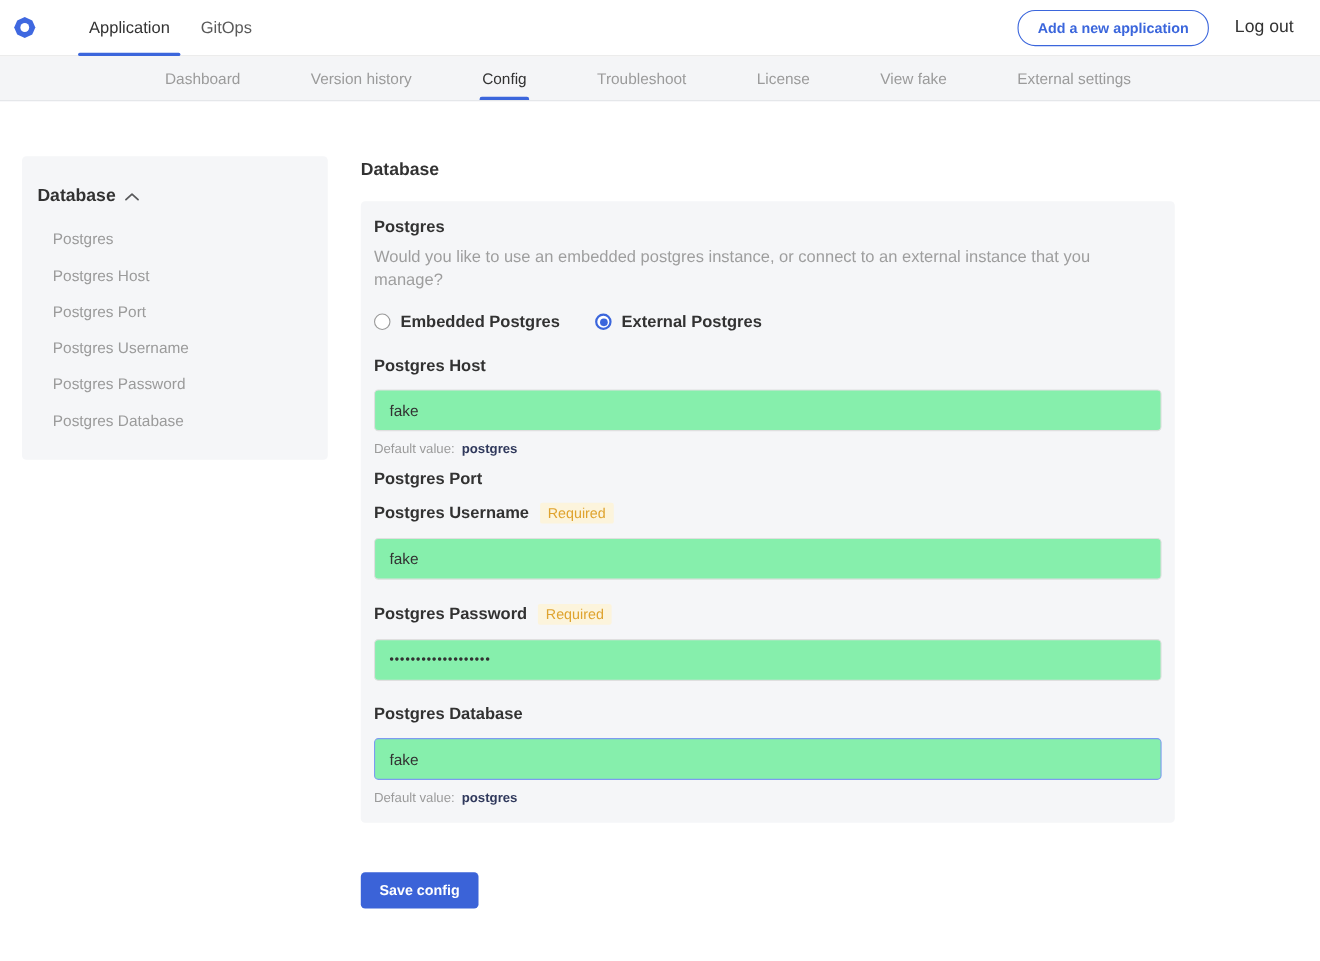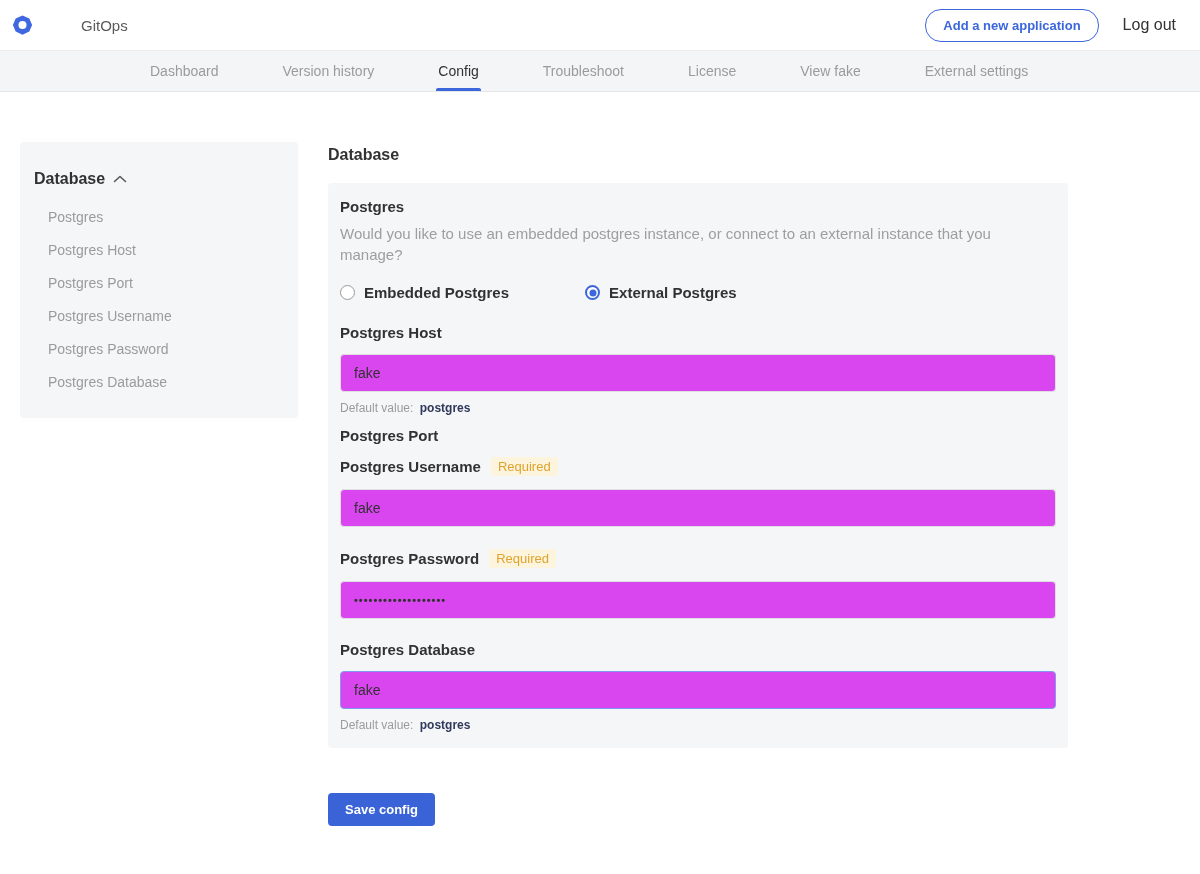--- a/index.html
+++ b/index.html
@@ -61,21 +61,21 @@
     font-size: 14px; color: #9b9b9b; padding: 13px 0 4px 14px; cursor: pointer;
   }
 
   .main { margin-left: 30px; width: 740px; }
   .main-title { font-size: 16px; font-weight: bold; color: #323232; margin: 4px 0 19px 0; }
 
   .panel { background: #f5f6f8; border-radius: 4px; padding: 15px 12px 16px 12px; }
   .section-heading { font-size: 15px; font-weight: bold; color: #323232; margin-bottom: 8px; }
   .help-text { font-size: 15px; color: #9e9e9e; line-height: 1.4; margin-bottom: 19px; }
 
-  .radio-row { display: flex; align-items: center; margin-bottom: 23px; gap: 44px; }
+  .radio-row { display: flex; align-items: center; margin-bottom: 23px; }
   .radio-option { display: flex; align-items: center; cursor: pointer; }
   .radio-option + .radio-option { margin-left: 32px; }
   .radio-circle {
     width: 15px; height: 15px; border-radius: 50%; border: 1px solid #9a9a9a;
     background: #fff; display: inline-block; position: relative; flex: none;
   }
   .radio-circle.checked { border: 2px solid #3b66dc; }
   .radio-circle.checked::after {
     content: ""; position: absolute; left: 50%; top: 50%; width: 7px; height: 7px;
     transform: translate(-50%, -50%); border-radius: 50%; background: #3b66dc;
@@ -83,21 +83,21 @@
   .radio-label { font-size: 15px; font-weight: bold; color: #323232; margin-left: 9px; }
 
   .field { margin-bottom: 8px; }
   .field-label-row { display: flex; align-items: center; margin: 12px 0 13px 0; }
   .field-label { font-size: 15px; font-weight: bold; color: #323232; }
   .required-badge {
     margin-left: 10px; font-size: 13px; color: #dfa32e; background: #fcf4dc;
     padding: 2px 7px; border-radius: 2px;
   }
   .field-input {
-    width: 100%; height: 38px; background: #d946ef; border: 1px solid #dfdfdf;
+    width: 100%; height: 38px; background: #86efac; border: 1px solid #dfdfdf;
     border-radius: 4px; font-size: 14px; color: #323232; padding: 0 13px;
     font-family: inherit; outline: none; display: block;
   }
   .field-input.focused { border: 1px solid #7d9bf0; }
   .field-input.password-dots { font-size: 11px; letter-spacing: 1px; font-weight: bold; }
   .default-row { margin-top: 9px; font-size: 12px; color: #9b9b9b; }
   .default-value { color: #30395c; font-weight: bold; margin-left: 3px; }
 
   .save-btn {
     margin: 45px 0 0 0; background: #3b63d8; color: #fff; font-weight: bold;
@@ -109,20 +109,23 @@
 <body>
 
 <div class="header">
   <div class="logo-wrap">
     <svg width="21" height="22" viewBox="0 0 24 24">
       <polygon points="12,1 19.8,4.7 23,12 19.8,19.3 12,23 4.2,19.3 1,12 4.2,4.7" fill="#3f68e0"></polygon>
       <circle cx="12" cy="12" r="4.6" fill="#ffffff"></circle>
     </svg>
   </div>
   <div class="header-tabs">
+    <div class="header-tab active">
+      <span>Application</span>
+    </div>
     <div class="header-tab">
       <span>GitOps</span>
     </div>
   </div>
   <div class="header-right">
     <button class="add-app-btn">Add a new application</button>
     <span class="logout">Log out</span>
   </div>
 </div>
 

